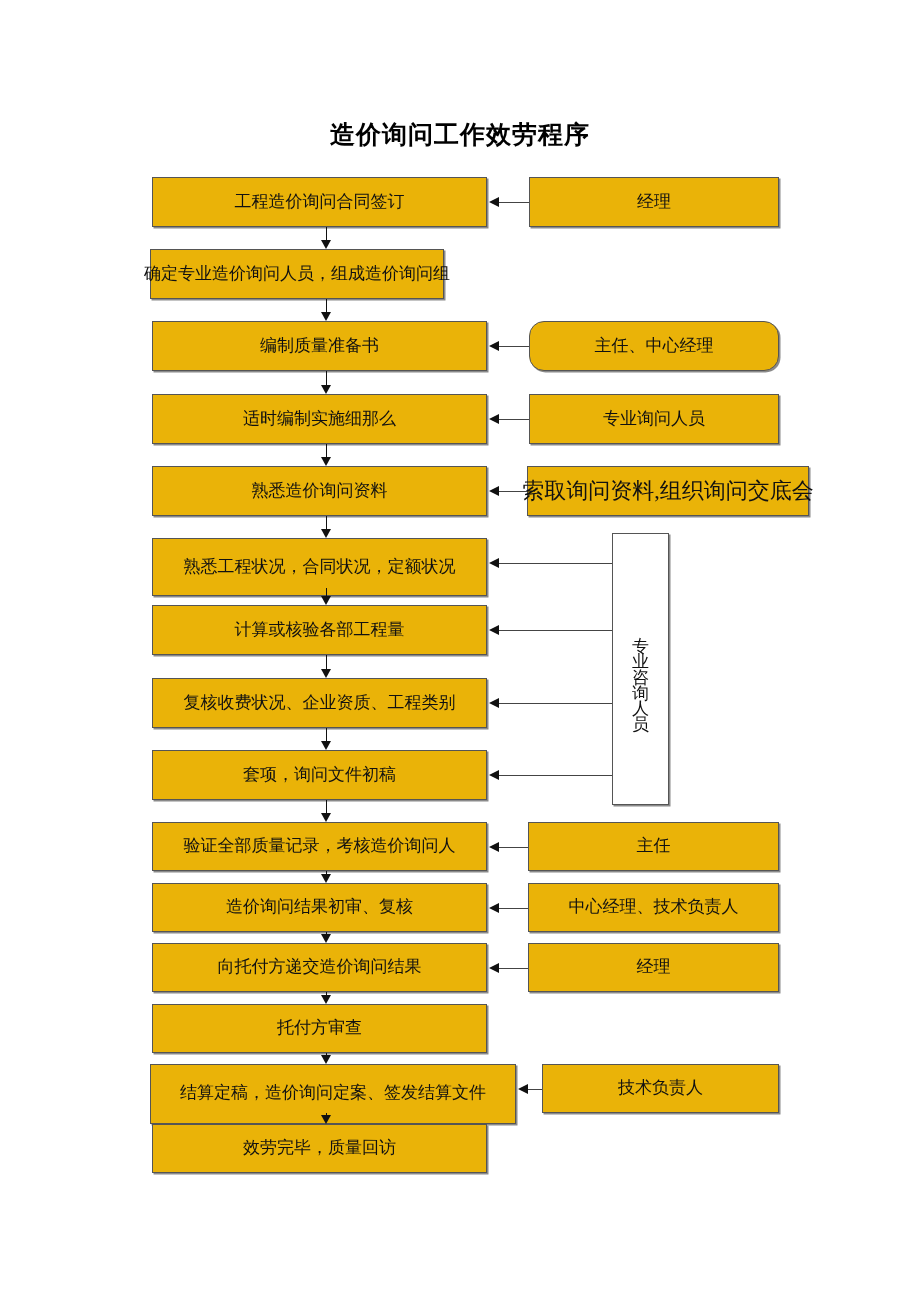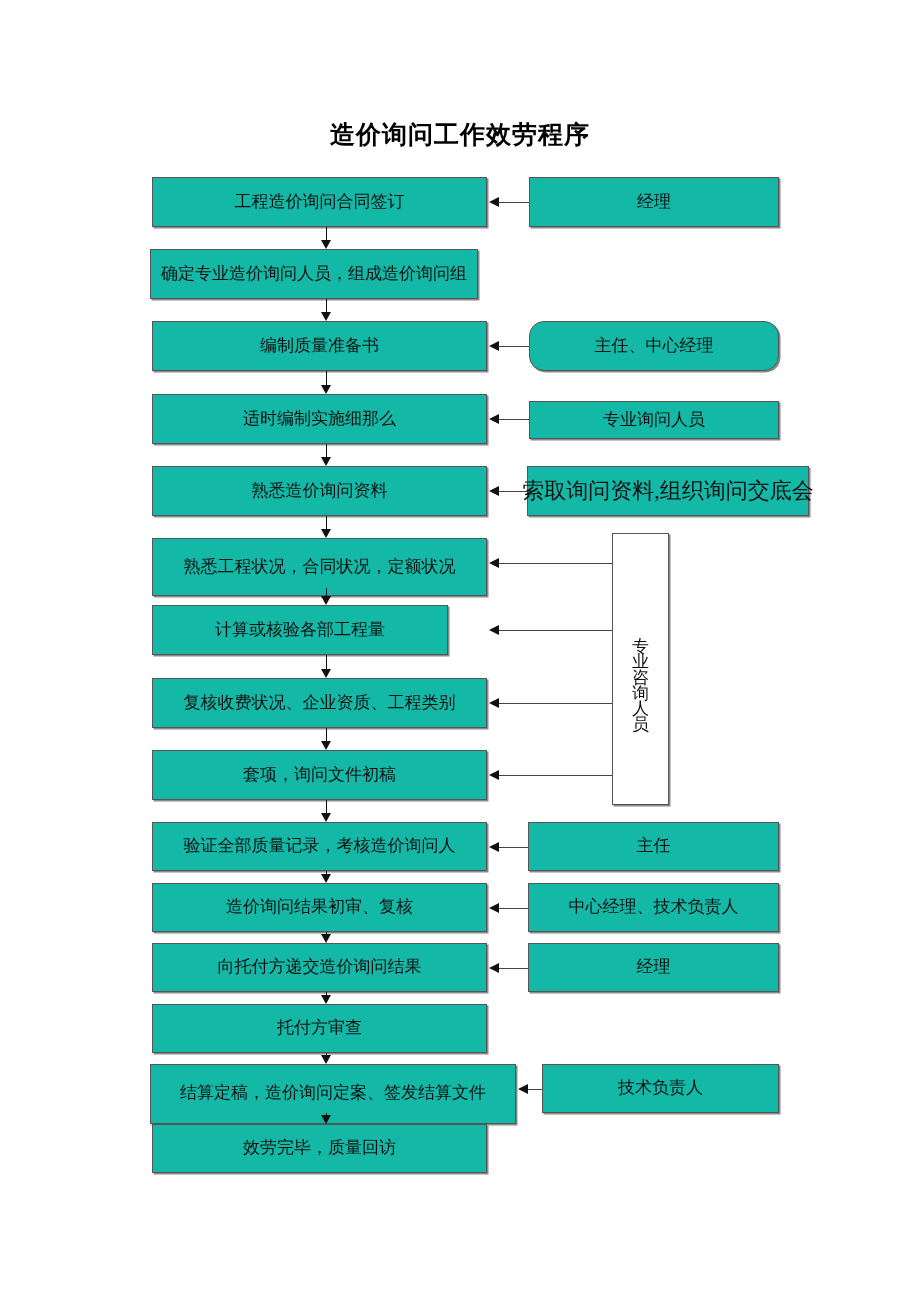--- a/index.html
+++ b/index.html
@@ -27,21 +27,21 @@
     font-size: 25px;
     font-weight: bold;
     letter-spacing: 1px;
     font-family: "Liberation Sans", "DejaVu Sans", sans-serif;
     color: #000;
   }
   
   .nodebox {
     position: absolute;
     border: 1px solid #555;
-    background: #14b8a6;
+    background: #eab308;
     display: flex;
     align-items: center;
     justify-content: center;
     text-align: center;
     font-size: 17px;
     line-height: 1.2;
     color: #111;
     padding: 0 6px;
     white-space: nowrap;
   }
@@ -96,41 +96,41 @@
 <body>
 
 <div id="page">
 
   <div class="title">造价询问工作效劳程序</div>
 
   <div class="nodebox shadow" style="left:152px; top:177px; width:335px; height:50px;">
     <span>工程造价询问合同签订</span>
   </div>
 
-  <div class="nodebox shadow" style="left:150px; top:249px; width:328px; height:50px;">
+  <div class="nodebox shadow" style="left:150px; top:249px; width:294px; height:50px;">
     <span>确定专业造价询问人员，组成造价询问组</span>
   </div>
 
   <div class="nodebox shadow" style="left:152px; top:321px; width:335px; height:50px;">
     <span>编制质量准备书</span>
   </div>
 
   <div class="nodebox shadow" style="left:152px; top:394px; width:335px; height:50px;">
     <span>适时编制实施细那么</span>
   </div>
 
   <div class="nodebox shadow" style="left:152px; top:466px; width:335px; height:50px;">
     <span>熟悉造价询问资料</span>
   </div>
 
   <div class="nodebox shadow" style="left:152px; top:538px; width:335px; height:58px;">
     <span>熟悉工程状况，合同状况，定额状况</span>
   </div>
 
-  <div class="nodebox shadow" style="left:152px; top:605px; width:296px; height:50px;">
+  <div class="nodebox shadow" style="left:152px; top:605px; width:335px; height:50px;">
     <span>计算或核验各部工程量</span>
   </div>
 
   <div class="nodebox shadow" style="left:152px; top:678px; width:335px; height:50px;">
     <span>复核收费状况、企业资质、工程类别</span>
   </div>
 
   <div class="nodebox shadow" style="left:152px; top:750px; width:335px; height:50px;">
     <span>套项，询问文件初稿</span>
   </div>
@@ -160,21 +160,21 @@
   </div>
 
   <div class="nodebox shadow" style="left:529px; top:177px; width:250px; height:50px;">
     <span>经理</span>
   </div>
 
   <div class="nodebox shadow" style="left:529px; top:321px; width:250px; height:50px;border-radius:15px;">
     <span>主任、中心经理</span>
   </div>
 
-  <div class="nodebox shadow" style="left:529px; top:394px; width:250px; height:38px;margin-top:7px;">
+  <div class="nodebox shadow" style="left:529px; top:394px; width:250px; height:50px;">
     <span>专业询问人员</span>
   </div>
 
   <div class="nodebox shadow" style="left:527px; top:466px; width:282px; height:50px; font-size:22px;">
     <span>索取询问资料,组织询问交底会</span>
   </div>
 
   <div class="nodebox shadow" style="left:528px; top:822px; width:251px; height:49px;">
     <span>主任</span>
   </div>

